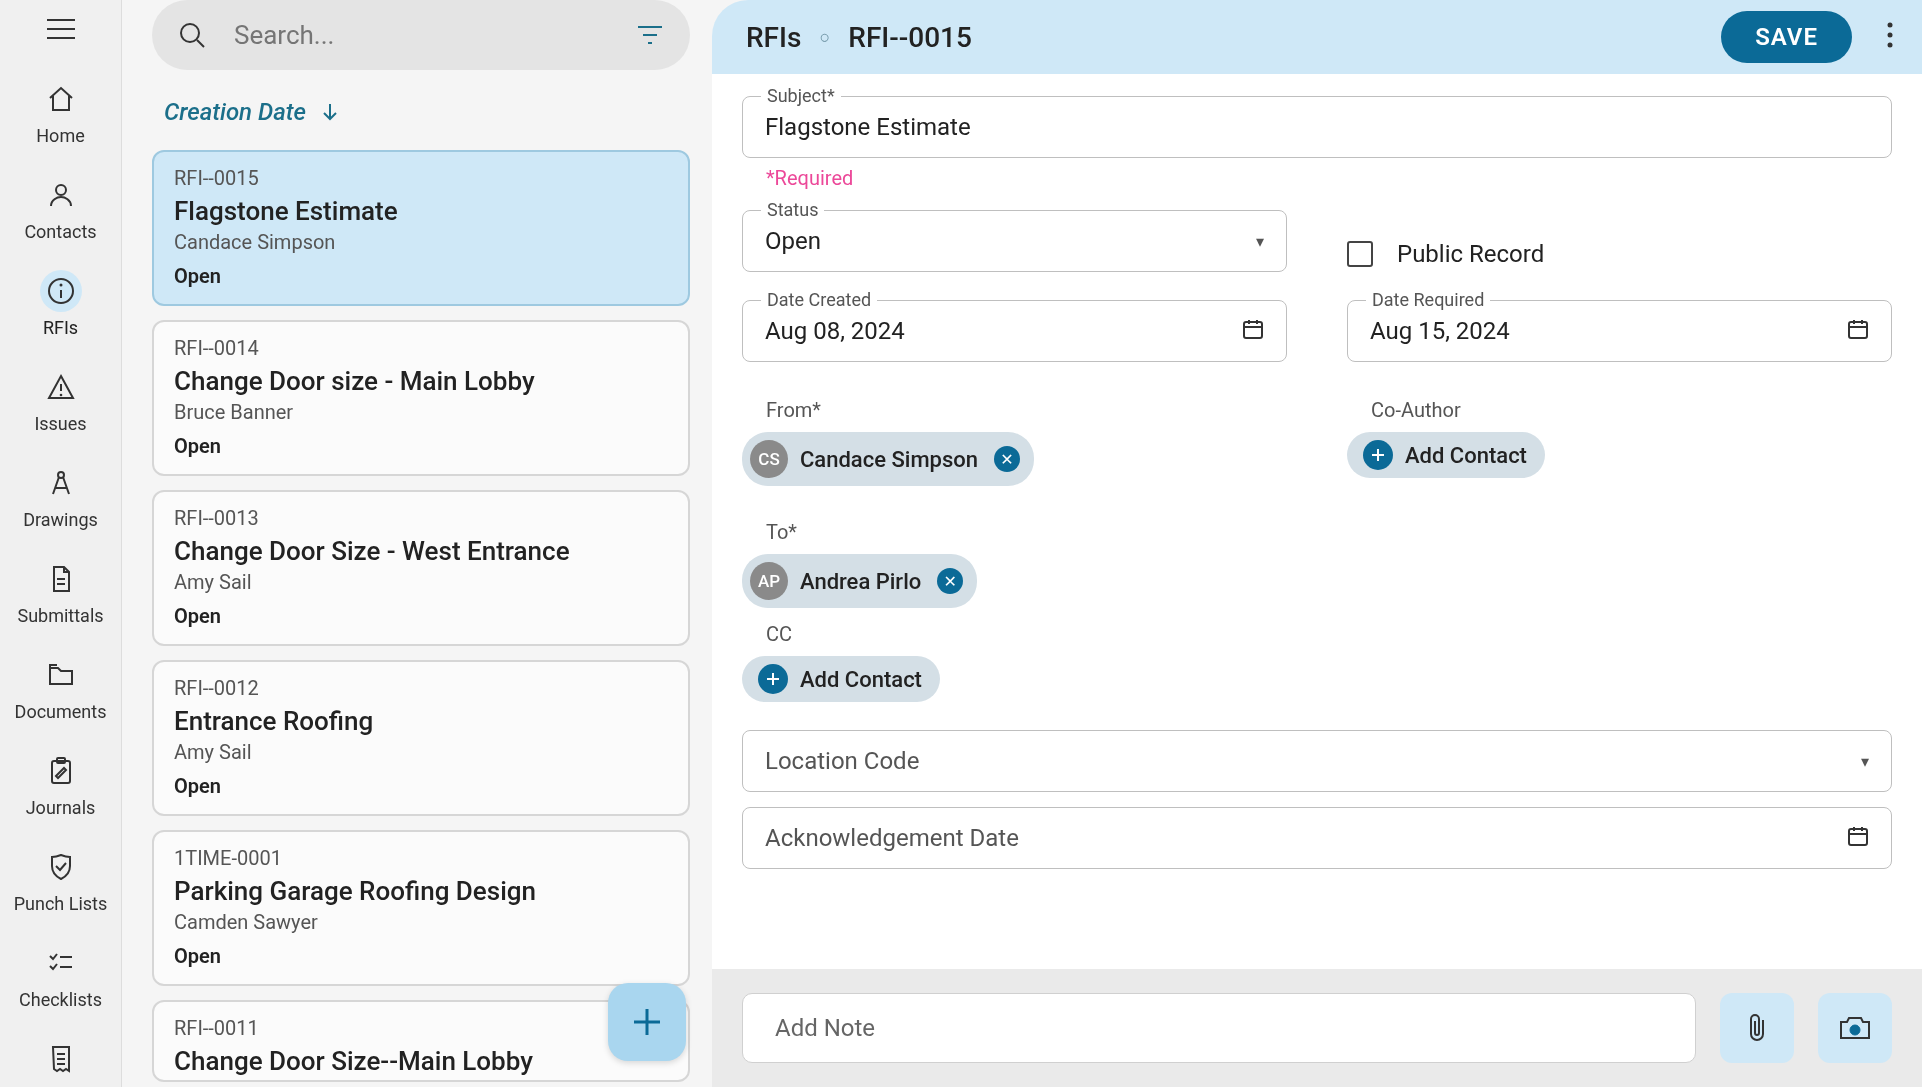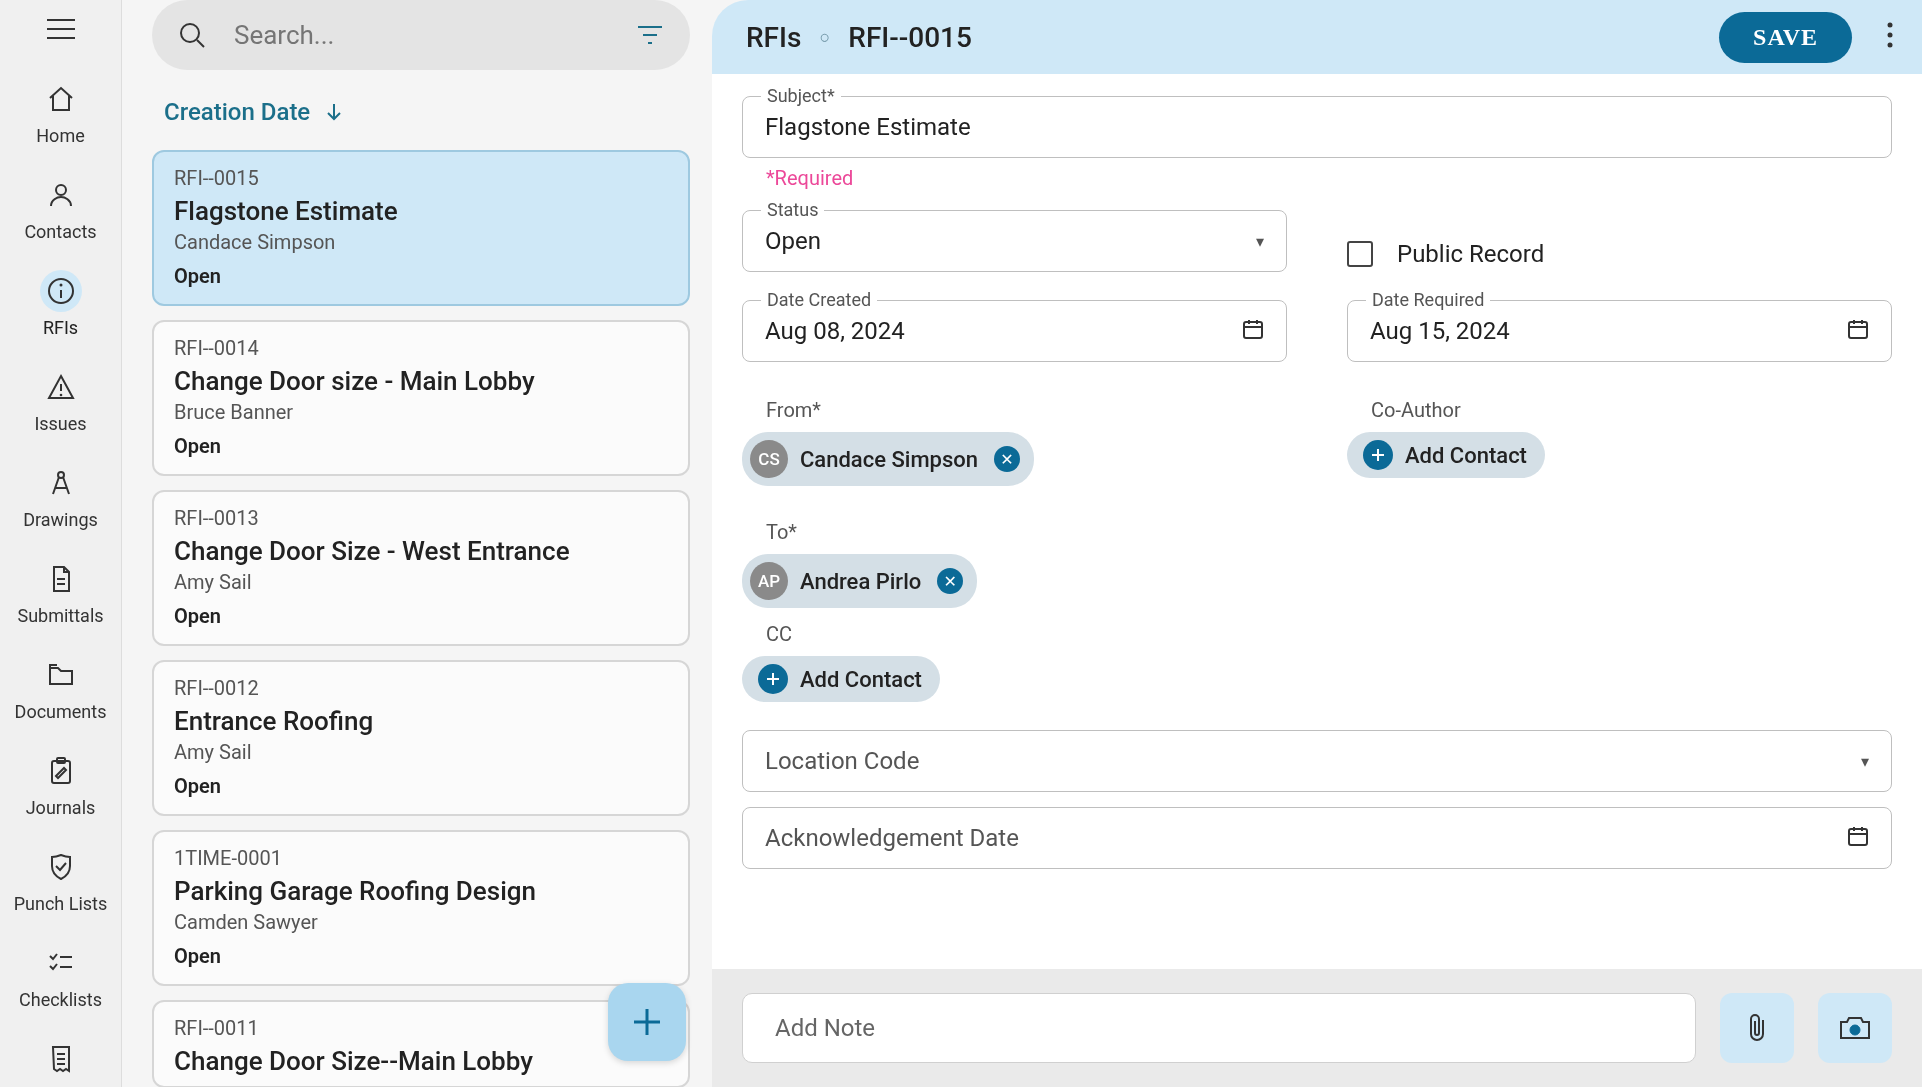--- a/index.html
+++ b/index.html
@@ -11,37 +11,37 @@
   .rail-item { display:flex; flex-direction:column; align-items:center; gap:5px; padding: 10px 0 18px; width:100%; cursor:pointer; color:#333; }
   .rail-item .ic { width:42px; height:42px; display:flex; align-items:center; justify-content:center; border-radius:21px; }
   .rail-item.active .ic { background:#cfe8f7; }
   .rail-item .lbl { font-size:18px; color:#333; }
   .rail-item.active .lbl { color:#222; }
 
   
   .list-col { width: 590px; padding: 0 22px 0 30px; position: relative; }
   .search-box { margin-top: 0; background:#e4e4e4; border-radius: 36px; height: 70px; display:flex; align-items:center; padding: 0 26px; gap: 28px; }
   .search-box input { flex:1; border:none; background:transparent; font-size:26px; color:#666; outline:none; }
-  .sort-row { display:flex; align-items:center; gap:14px; padding: 28px 12px 24px; color:#1b6f8a; font-size:24px; font-weight:500; }
+  .sort-row { display:flex; align-items:center; gap:14px; padding: 28px 12px 24px; color:#1b6f8a; font-size:24px; font-weight:500;font-style:italic; }
   .cards { display:flex; flex-direction:column; gap:14px; }
   .card { border:2px solid #d6d6d6; border-radius:12px; background:#fbfbfb; padding: 14px 20px 16px; cursor:pointer; }
   .card.active { background:#cfe8f7; border-color:#9ec9e0; }
   .card .cid { font-size:20px; color:#555; }
   .card .ctitle { font-size:26px; color:#222; margin-top:6px; font-weight:500; }
   .card .cauthor { font-size:20px; color:#555; margin-top:4px; }
   .card .cstatus { font-size:20px; color:#222; margin-top:10px; font-weight:600; }
   .fab { position:absolute; right:26px; bottom:26px; width:78px; height:78px; border-radius:20px; background:#a9d6ef; display:flex; align-items:center; justify-content:center; cursor:pointer; box-shadow:0 2px 6px rgba(0,0,0,0.15); }
 
   
   .detail-col { flex:1; display:flex; flex-direction:column; }
   .detail-header { background:#cfe8f7; border-radius: 36px 0 0 0; height: 74px; display:flex; align-items:center; padding: 0 28px 0 34px; gap:14px; }
   .detail-header .crumbs { font-size:28px; color:#222; display:flex; align-items:center; gap:18px; font-weight:500;}
   .detail-header .crumb-sep { color:#6a8fa0; font-size:18px;}
   .detail-header .spacer { flex:1; }
-  .save-btn { background:#0b6a97; color:#fff; border:none; font-size:24px; font-weight:600; padding: 12px 34px; border-radius: 30px; letter-spacing:1px; cursor:pointer;font-family:Liberation Serif, serif; }
+  .save-btn { background:#0b6a97; color:#fff; border:none; font-size:24px; font-weight:600; padding: 12px 34px; border-radius: 30px; letter-spacing:1px; cursor:pointer; }
   .kebab { margin-left:20px; cursor:pointer; }
 
   .detail-body { flex:1; background:#fff; padding: 22px 30px 0 30px; overflow:auto; position:relative; }
   .field { position:relative; border:1.5px solid #bfbfbf; border-radius:8px; height:62px; display:flex; align-items:center; padding:0 22px; margin-bottom: 8px; background:#fff; }
   .field .flabel { position:absolute; top:-12px; left:18px; background:#fff; padding:0 6px; font-size:18px; color:#555; }
   .field .fvalue { font-size:24px; color:#222; }
   .field .farrow { margin-left:auto; color:#555; }
   .req-note { font-size:20px; color:#ec4899; margin: 8px 0 20px 24px; }
 
   .row { display:flex; gap:60px; margin-bottom: 20px; }
@@ -221,21 +221,21 @@
       <div class="ctitle">Entrance Roofing</div>
       <div class="cauthor">Amy Sail</div>
       <div class="cstatus">Open</div>
     </div>
     <div class="card">
       <div class="cid">1TIME-0001</div>
       <div class="ctitle">Parking Garage Roofing Design</div>
       <div class="cauthor">Camden Sawyer</div>
       <div class="cstatus">Open</div>
     </div>
-    <div class="card" style="padding-bottom:10px">
+    <div class="card" style="padding-bottom:4px">
       <div class="cid">RFI--0011</div>
       <div class="ctitle">Change Door Size--Main Lobby</div>
     </div>
   </div>
 
   <div class="fab">
     <svg width="34" height="34">
         <path stroke="#0b6a97" stroke-width="3" d="M17 4v26 M4 17h26"></path>
       </svg>
   </div>

